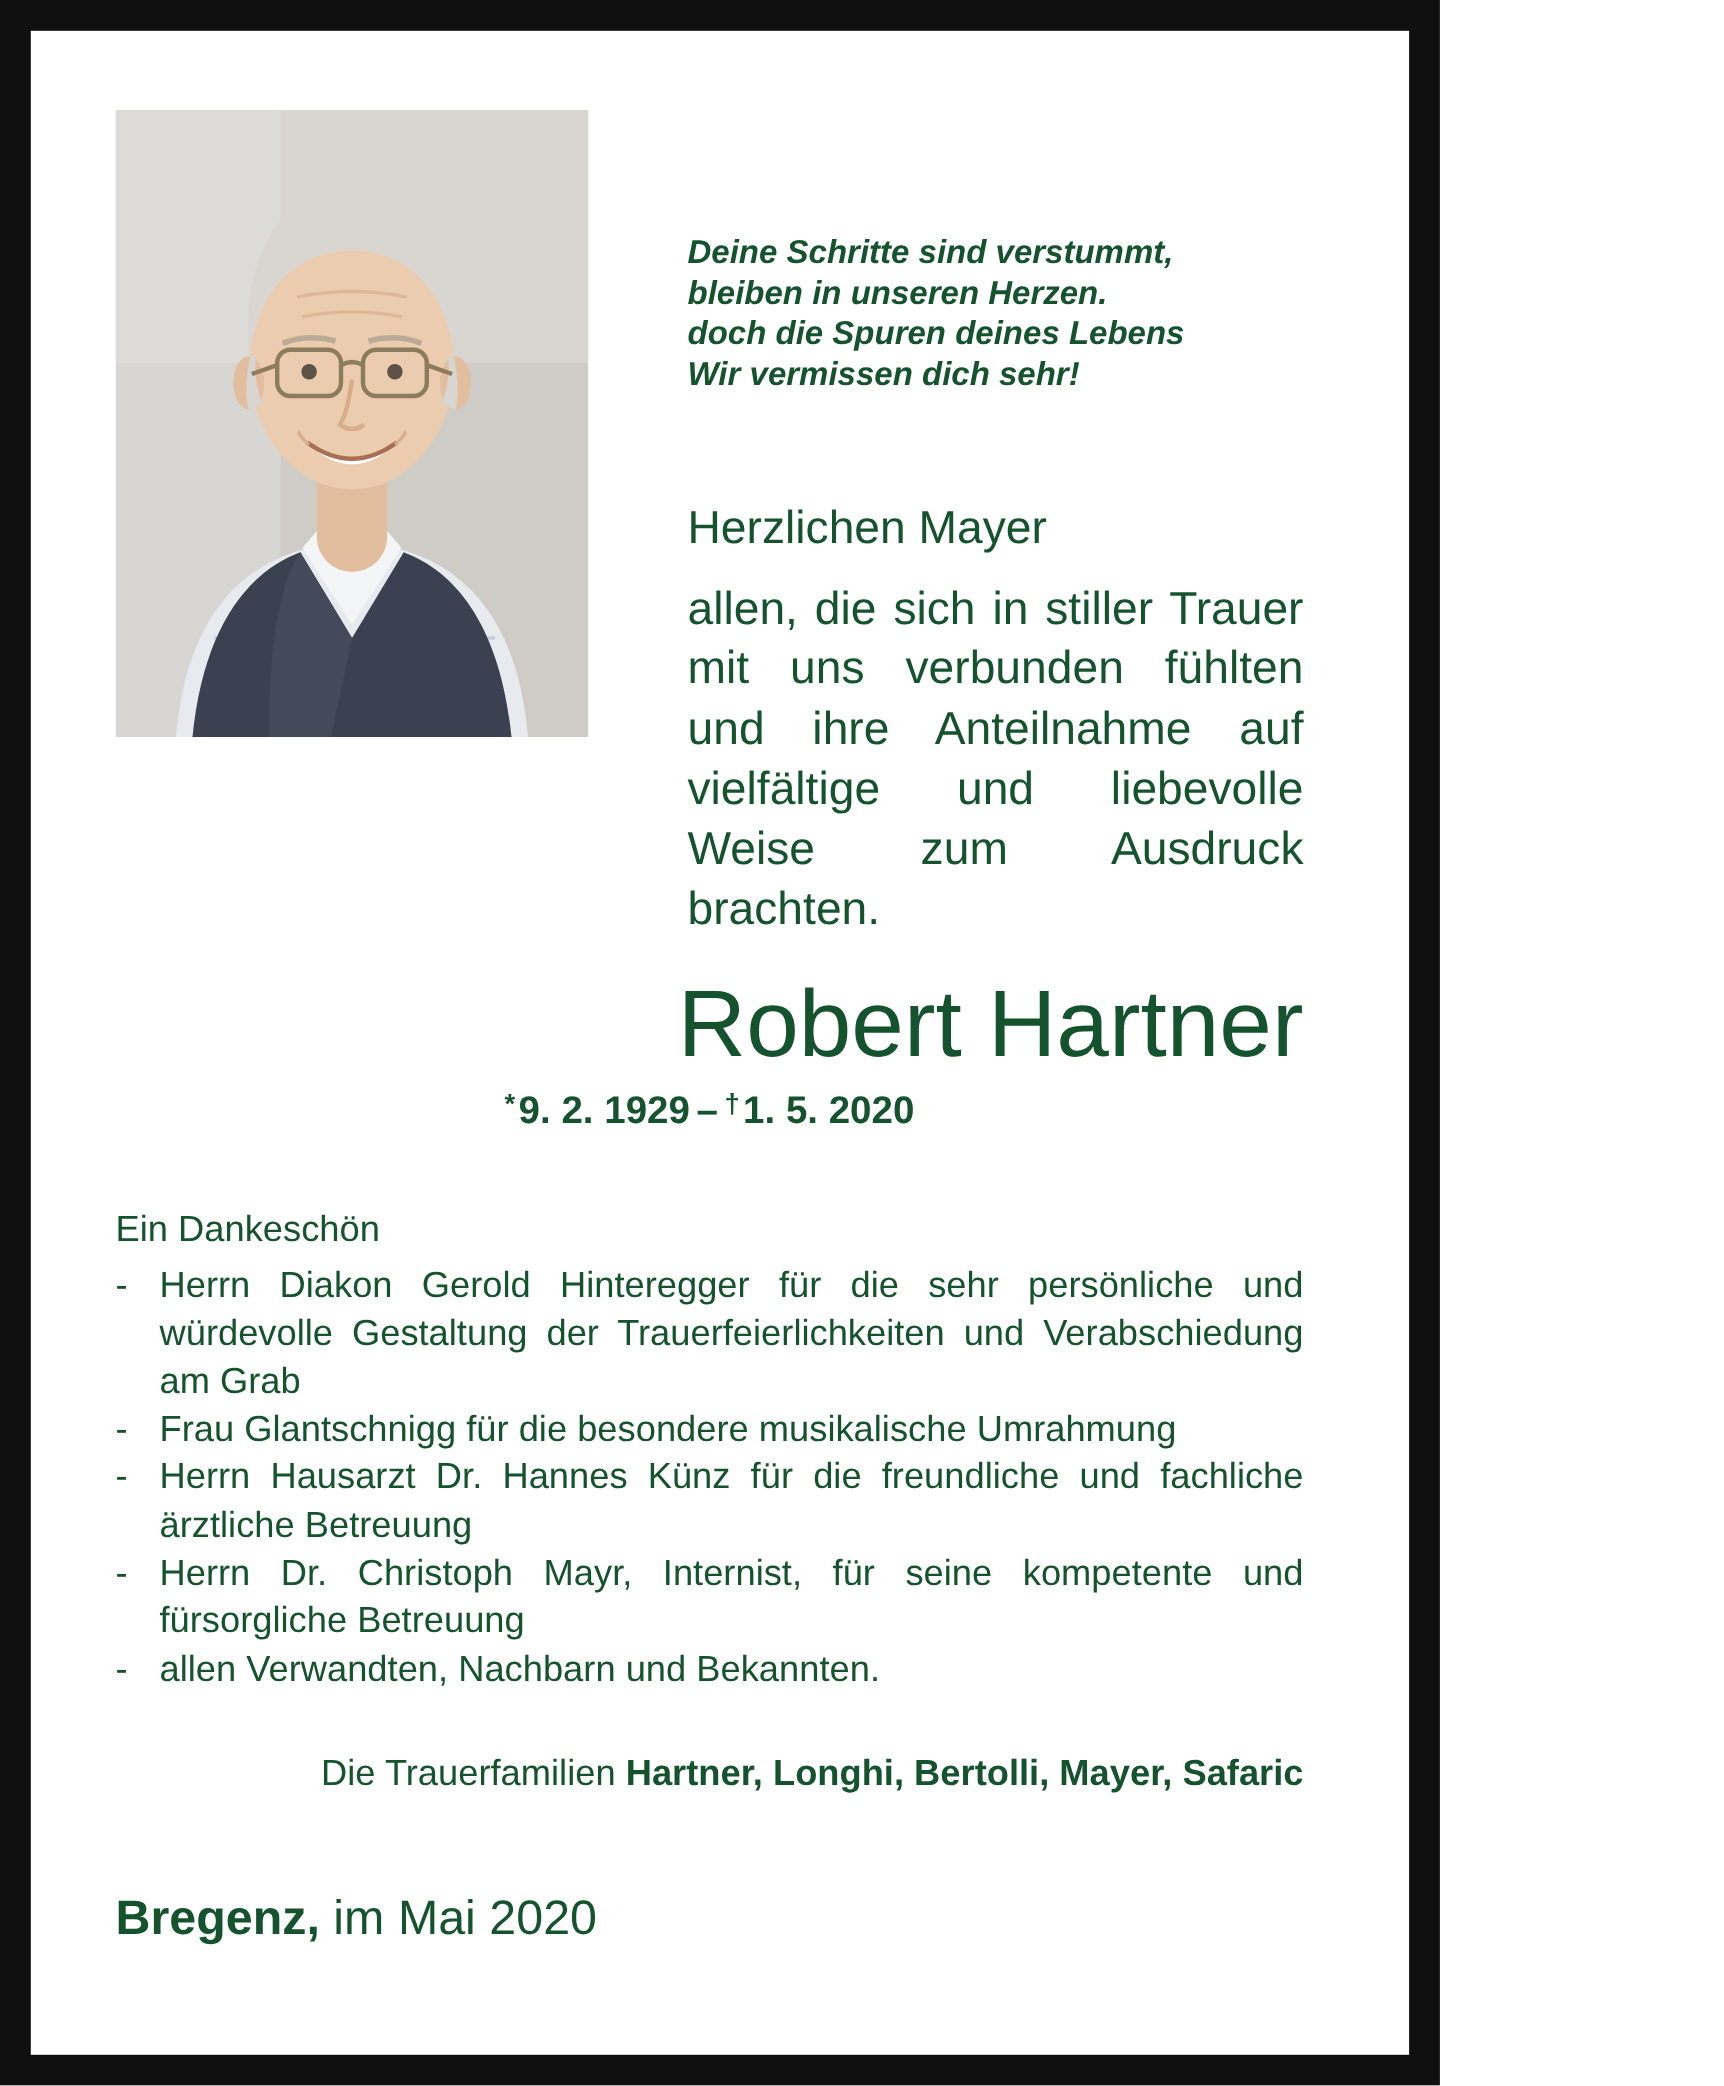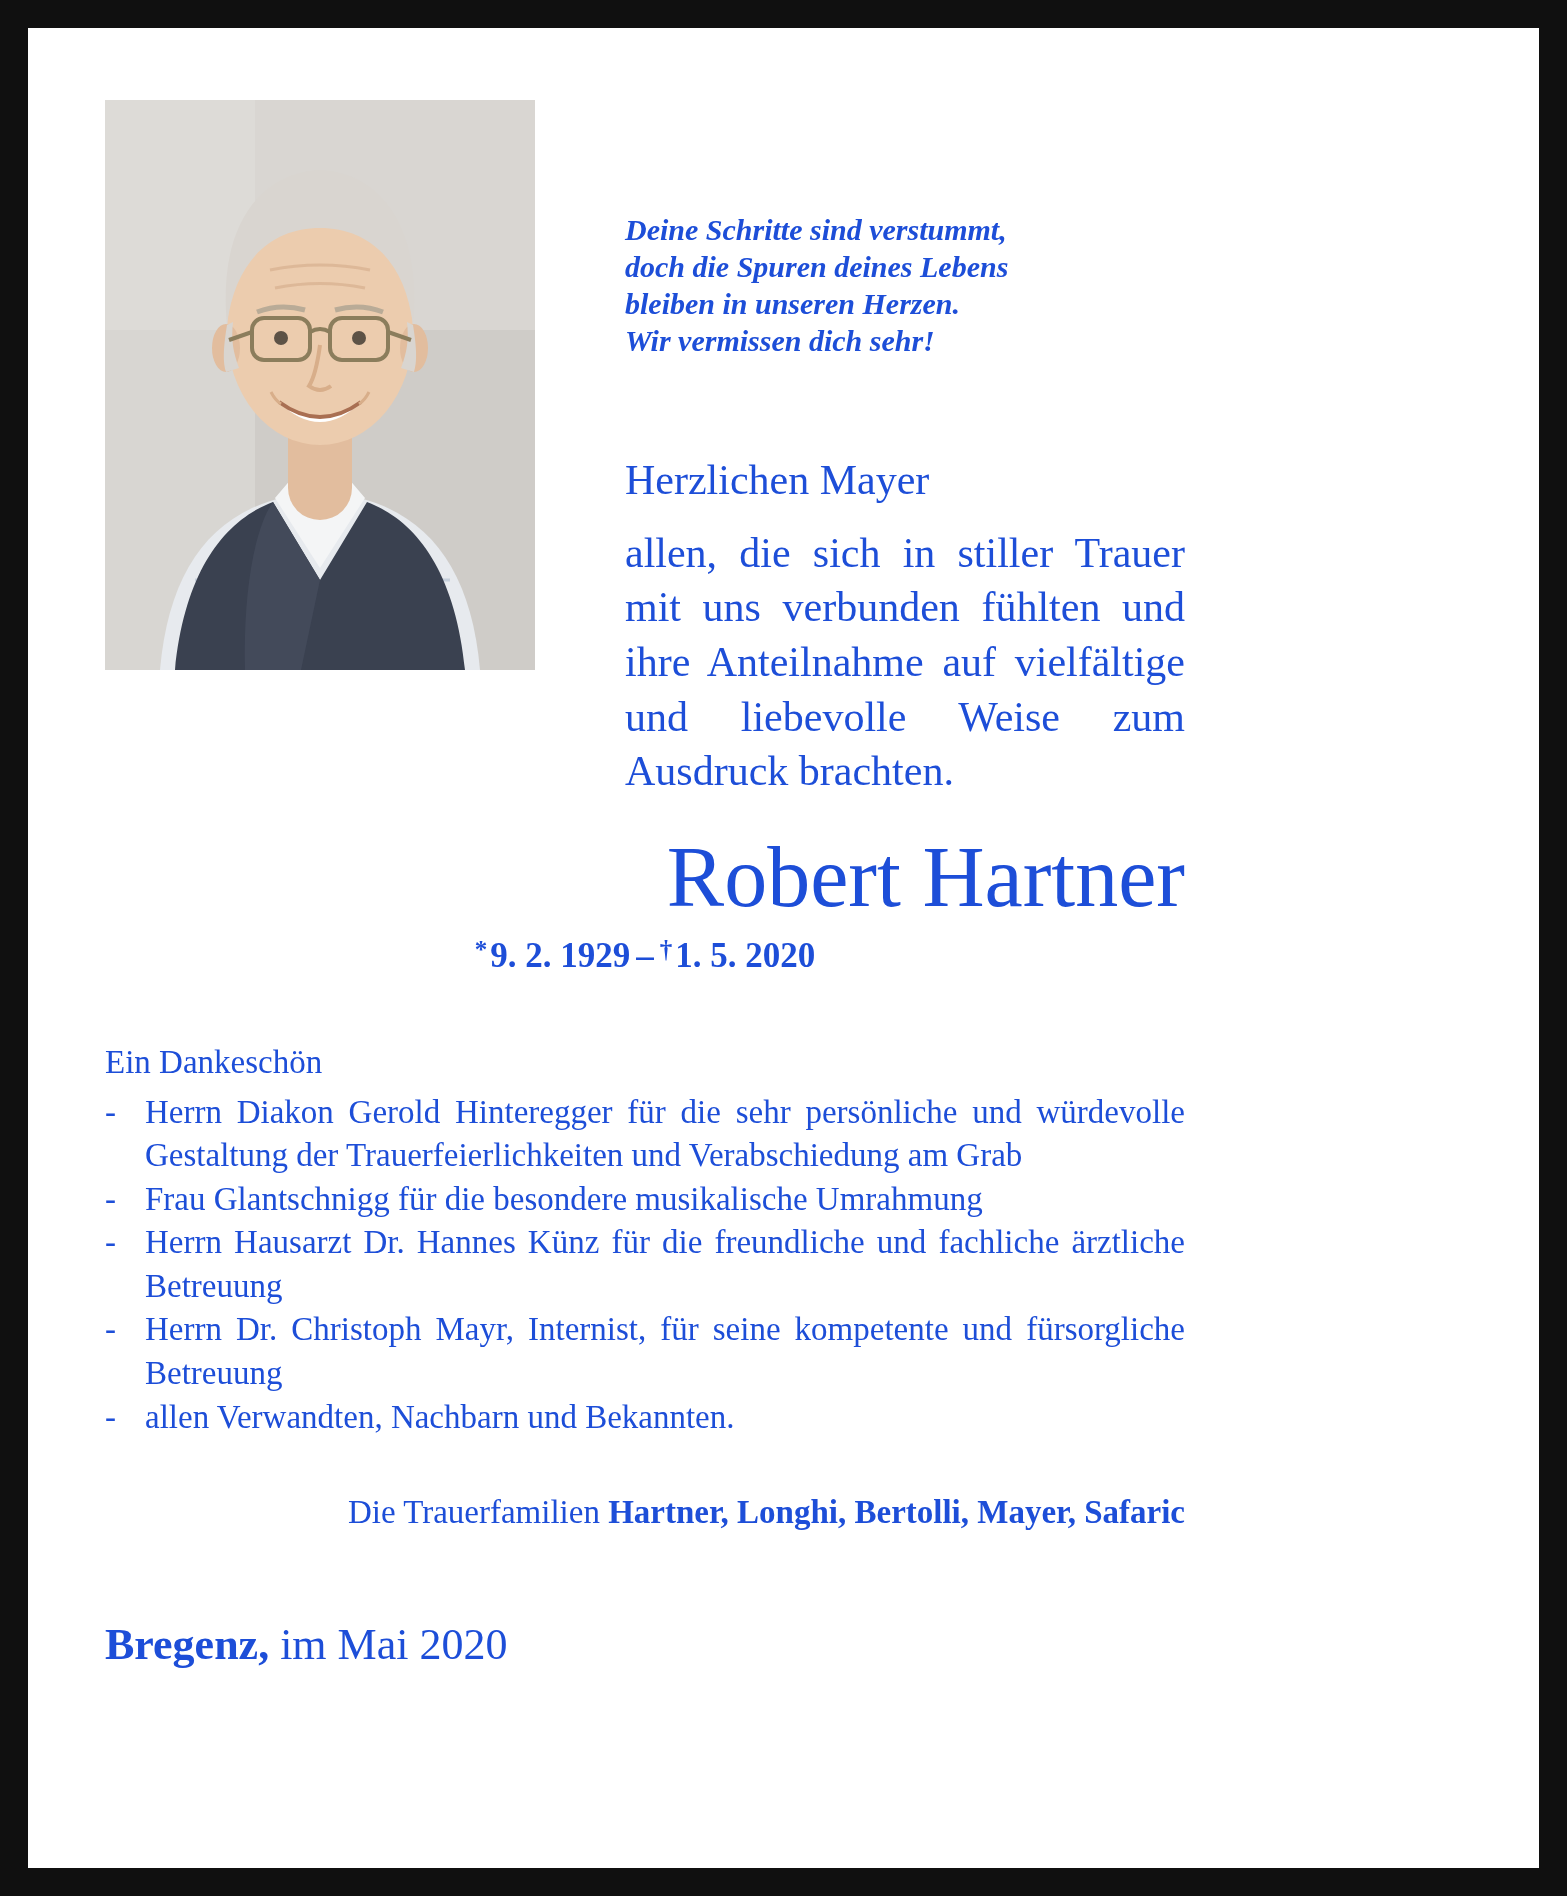--- a/index.html
+++ b/index.html
@@ -1,24 +1,24 @@
 <!DOCTYPE html>
 <html><head>
 <meta charset="utf-8">
 <style>
   * { margin: 0; padding: 0; box-sizing: border-box; }
   html, body { background: #ffffff; }
   .page {
     position: relative;
-    width: 1567px;
+    width: 1309px;
     height: 1896px;
     background: #ffffff;
     border: 28px solid #101010;
-    font-family: Liberation Serif, serif;
-    color: #1d4ed8;
+    font-family: Liberation Sans, sans-serif;
+    color: #14532d;
     overflow: hidden;
   }
   .content {
     margin-left: 77px;
     width: 1080px;
   }
   .top-section {
     display: flex;
     margin-top: 72px;
   }
@@ -151,22 +151,22 @@
 
           <path d="M174 302 Q215 330 256 302 Q236 322 215 322 Q194 322 174 302 Z" fill="#ffffff"></path>
           <path d="M174 302 Q215 332 256 302" stroke="#a96f52" stroke-width="4" fill="none"></path>
           <path d="M166 292 Q170 300 176 304 M264 292 Q260 300 254 304" stroke="#d8ae8a" stroke-width="3" fill="none"></path>
         </svg>
       </div>
 
       <div class="right-col">
         <div class="poem">
           <div>Deine Schritte sind verstummt,</div>
+          <div>bleiben in unseren Herzen.</div>
           <div>doch die Spuren deines Lebens</div>
-          <div>bleiben in unseren Herzen.</div>
           <div>Wir vermissen dich sehr!</div>
         </div>
         <div class="thanks-heading">Herzlichen Mayer</div>
         <div class="thanks-body">allen, die sich in stiller Trauer mit uns verbunden fühlten und ihre Anteilnahme auf vielfältige und liebevolle Weise zum Ausdruck brachten.</div>
       </div>
     </div>
 
     <div class="name">Robert Hartner</div>
 
     <div class="dates">

